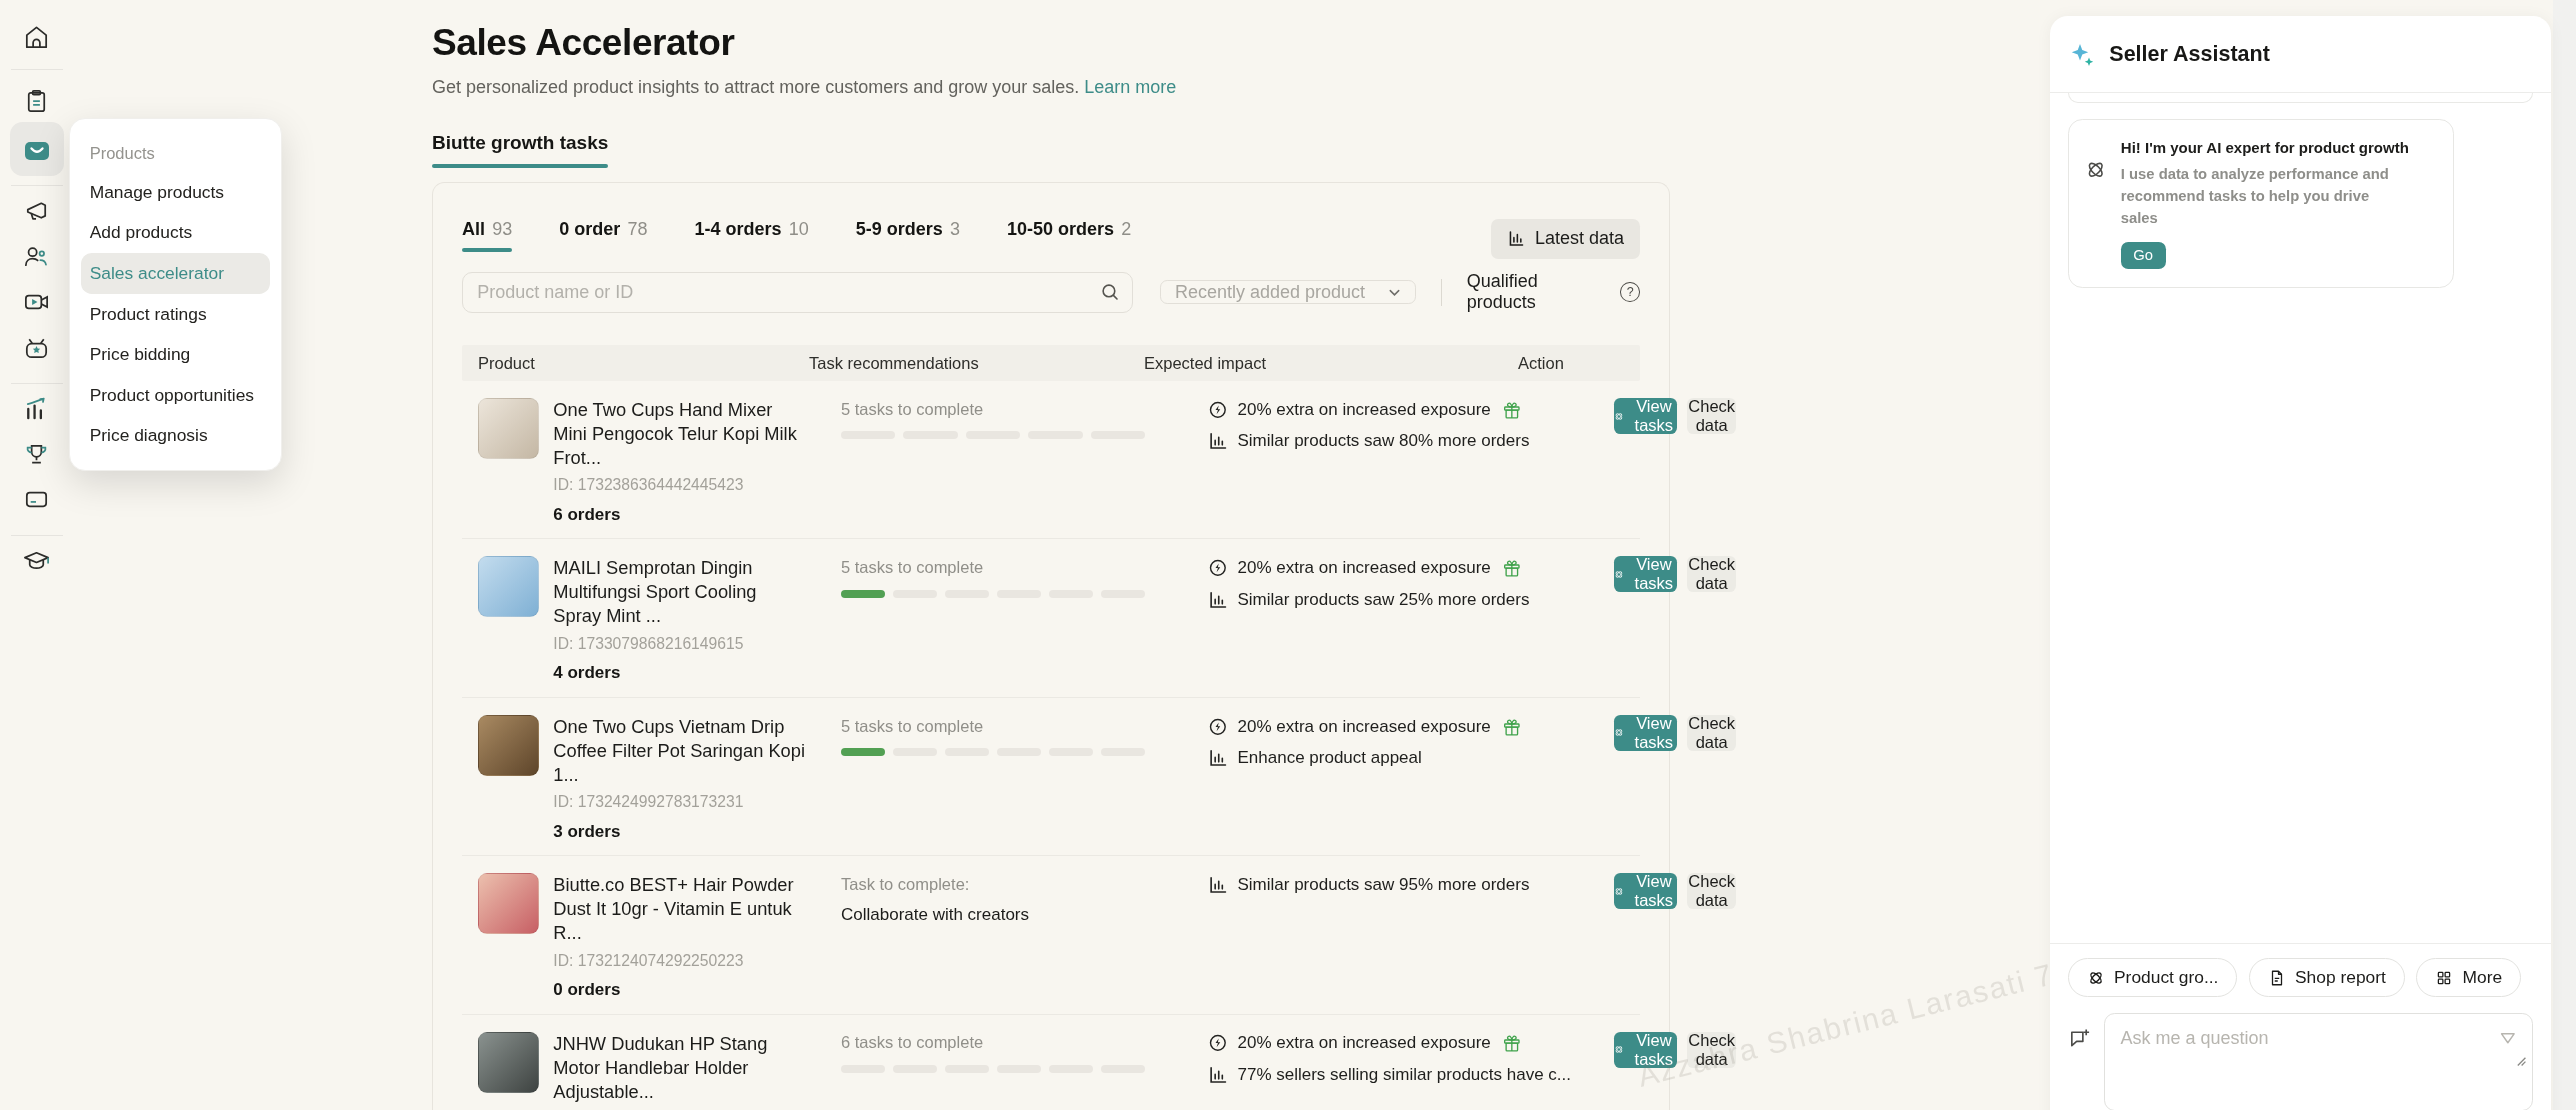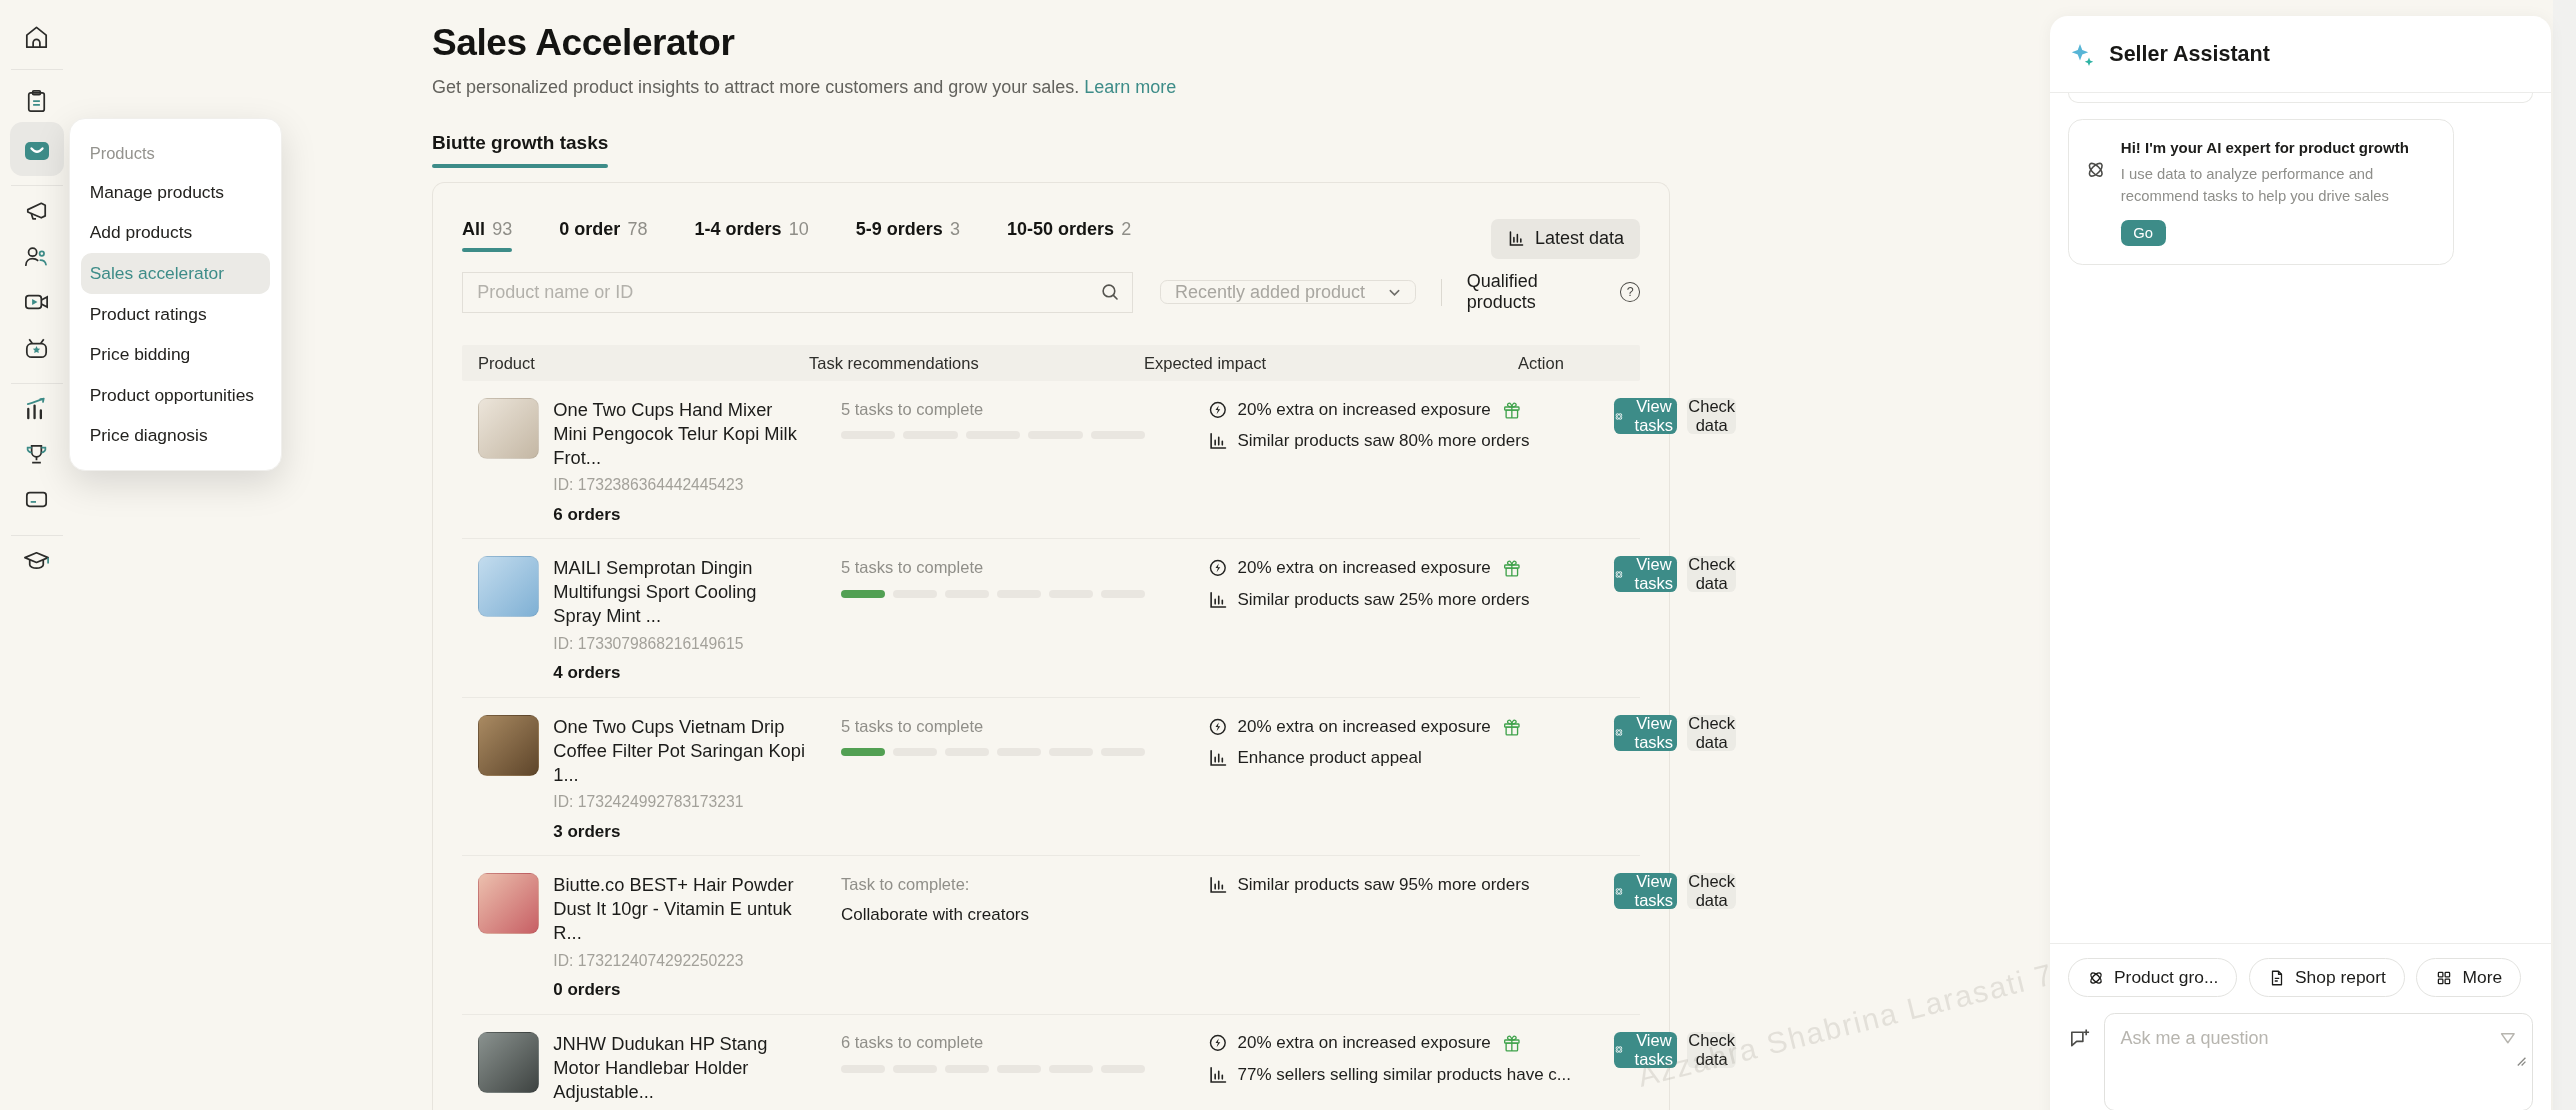--- a/index.html
+++ b/index.html
@@ -51,21 +51,21 @@
   .filter-tab .count { font-weight:400; color:#8f8e88; margin-left:7.2px; }
   .filter-tab.active::after { content:""; position:absolute; left:0; bottom:0; width:50px; height:4.5px; border-radius:2.7px; background:#3d8c88; }
   .latest { margin-left:auto; display:flex; align-items:center; gap:9px; height:40px; padding:0 16px;
             background:#e9e7e1; border:none; border-radius:7.2px; font-size:18px; font-weight:500;
             color:#1c1c1a; cursor:pointer; font-family:inherit; }
   .latest svg { width:19px; height:19px; }
 
   .search-row { margin-top:12.5px; display:flex; align-items:center; }
   .search-wrap { position:relative; width:673px; }
   .search-wrap input {
-    width:100%; height:41px; border:0.9px solid #e2dfd8; border-radius:0; background:transparent;
+    width:100%; height:41px; border:0.9px solid #e2dfd8; border-radius:10px; background:transparent;
     padding:0 43px 0 14.3px; font-size:18px; font-family:inherit; color:#1f1f1d; outline:none;
   }
   .search-wrap input::placeholder { color:#b3b1ab; }
   .search-wrap svg { position:absolute; right:12.5px; top:10.7px; width:19.7px; height:19.7px; color:#55544f; }
   .dropdown { margin-left:27px; width:257px; height:24px; border:0.9px solid #e2dfd8; border-radius:7.2px;
               display:flex; align-items:center; justify-content:space-between; padding:0 12.5px 0 14.3px;
               font-size:18px; color:#a8a6a0; cursor:pointer; }
   .dropdown svg { width:15px; height:15px; color:#6e6d68; }
   .vdiv { width:0.9px; height:27px; background:#dcd9d1; margin:0 25px; }
   .qualified { font-size:18px; color:#1c1c1a; }
@@ -109,21 +109,21 @@
   .assistant { position:absolute; left:2050px; top:16px; width:501px; height:1127px; background:#ffffff;
                border-radius:18px; box-shadow:0 1.8px 16px rgba(0,0,0,.05); z-index:10; }
   .as-header { height:77px; display:flex; align-items:center; padding:0 18px; border-bottom:0.9px solid #ececea; }
   .as-header svg { width:27px; height:27px; }
   .as-title { margin-left:14.3px; font-size:21.5px; font-weight:700; color:#18181б; color:#181816; }
   .sliver { margin:0 18px; height:9.8px; border:0.9px solid #e9e9e6; border-top:none; border-radius:0 0 12.5px 12.5px; }
   .ai-card { margin:16px 0 0 18px; width:386px; border:0.9px solid #e7e7e4; border-radius:14.3px;
              padding:19.7px 21.5px 18px 16px; display:flex; gap:14.3px; }
   .ai-card > svg { width:21.5px; height:21.5px; color:#4b4b48; flex:0 0 21.5px; margin-top:19.7px; }
   .ai-title { font-size:15px; font-weight:700; color:#1d1d1b; }
-  .ai-body { margin-top:6.3px; font-size:14.8px; line-height:1.5; color:#8e8e8a; width:277px; }
+  .ai-body { margin-top:6.3px; font-size:14.8px; line-height:1.5; color:#8e8e8a; width:277px;font-weight:bold; }
   .go { margin-top:12.5px; background:#3d8c88; color:#fff; border:none; border-radius:7.2px;
         font-size:14.8px; font-weight:500; padding:5.4px 12.5px; cursor:pointer; font-family:inherit; }
   .as-footer { position:absolute; left:0; right:0; bottom:32px; border-top:0.9px solid #ececea; padding:14.3px 18px 0; }
   .pills { display:flex; gap:11.6px; }
   .pill { height:39px; border:0.9px solid #e3e3e0; border-radius:19.7px; background:#fff; display:flex;
           align-items:center; gap:9px; padding:0 18px; font-size:17.4px; color:#1c1c1a; cursor:pointer; }
   .pill svg { width:18px; height:18px; color:#1c1c1a; }
   .ask-row { margin-top:16px; display:flex; align-items:flex-start; }
   .ask-row > svg { width:23px; height:23px; color:#4b4b48; margin:14.3px 12.5px 0 0; cursor:pointer; }
   .ask-box { position:relative; flex:1; height:98px; border:0.9px solid #e1e1de; border-radius:10.7px; }

